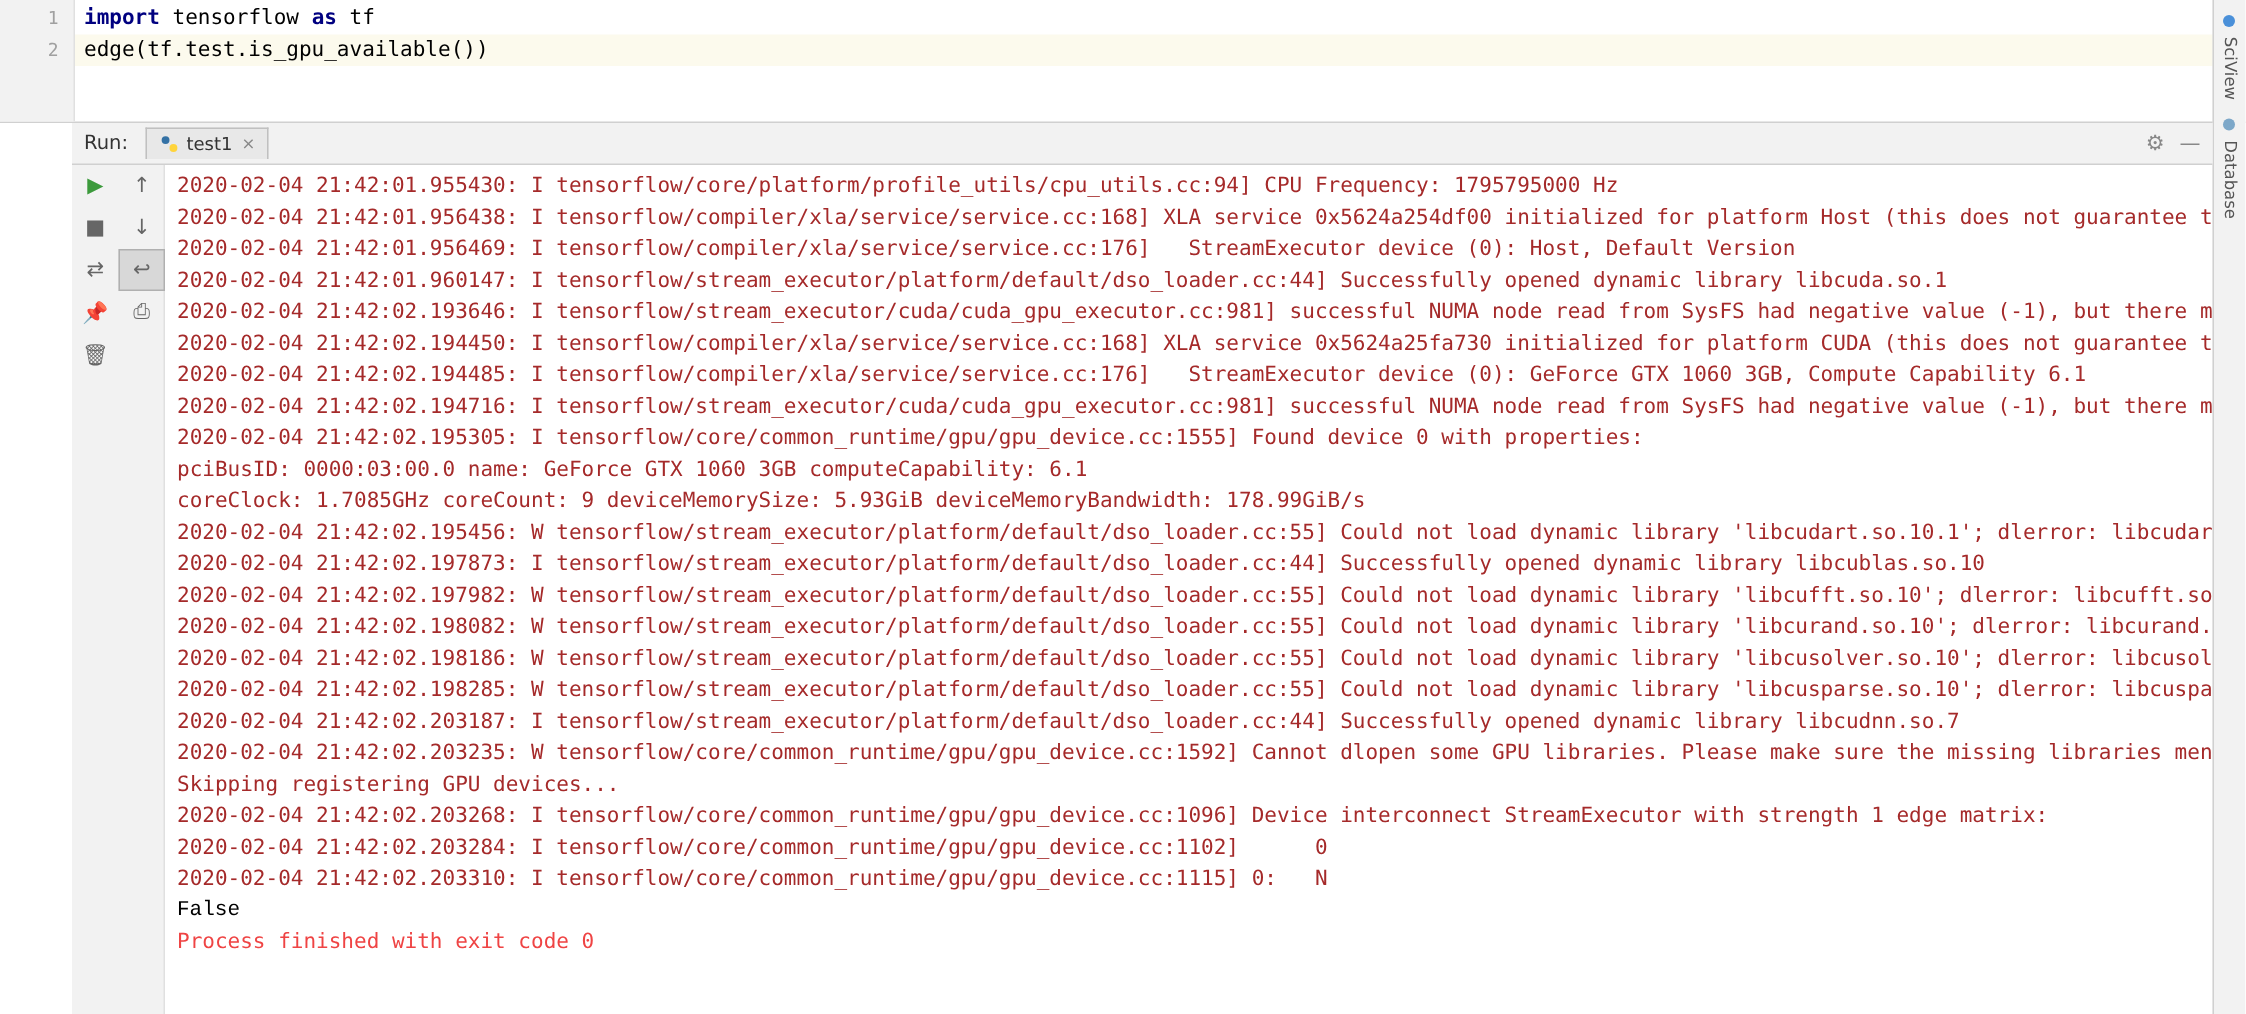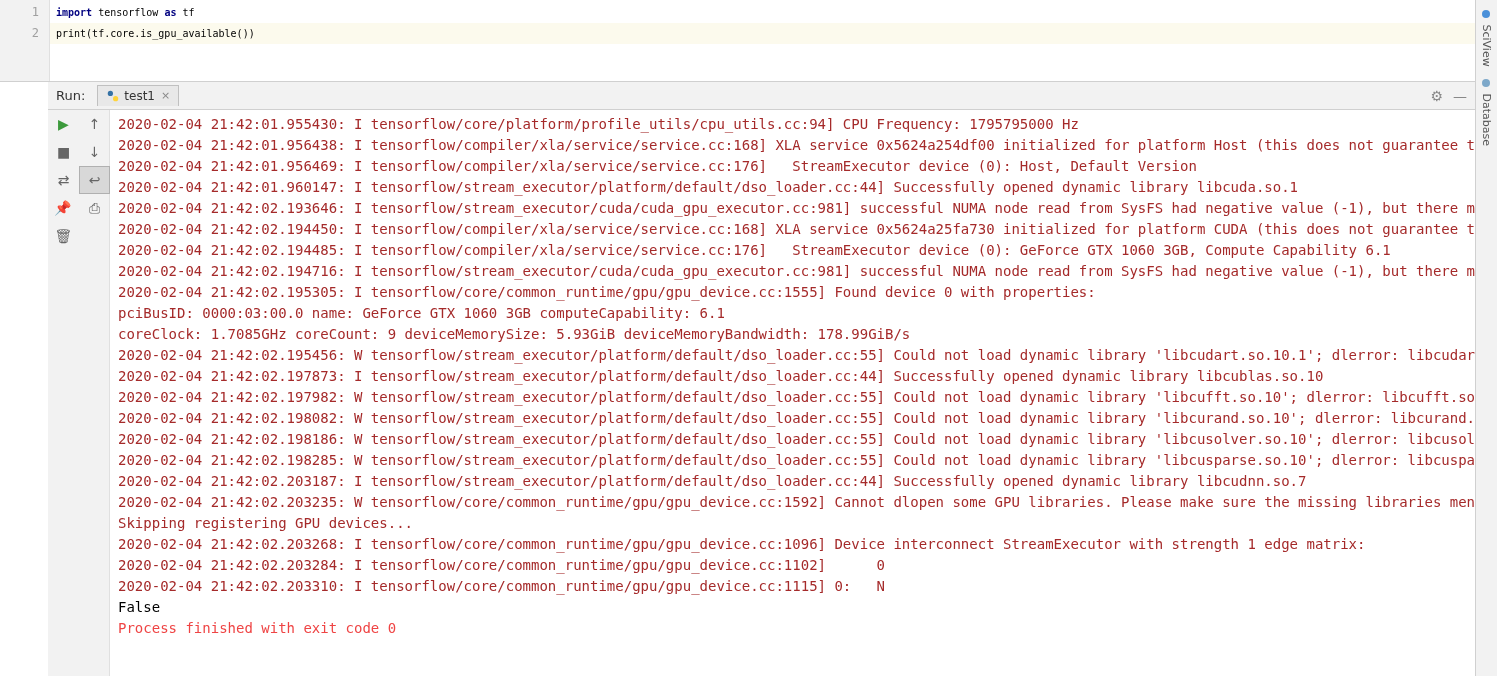--- a/index.html
+++ b/index.html
@@ -1,21 +1,21 @@
 <!DOCTYPE html>
 <html><head>
 <meta charset="utf-8">
 <style>
 * { margin: 0; padding: 0; box-sizing: border-box; }
 body { font-family: "DejaVu Sans", sans-serif; font-size: 12px; background: #fff; color: #000; width: 1497px; height: 676px; overflow: hidden; position: relative; }
 
 .editor-area { display: flex; height: 82px; border-bottom: 1px solid #d0d0d0; }
 .gutter { width: 50px; background: #f2f2f2; border-right: 1px solid #e0e0e0; padding-top: 2px; text-align: right; color: #a0a0a0; font-family: "DejaVu Sans Mono", monospace; font-size: 12px; }
 .gutter div { padding: 2px 10px 2px 0; height: 21px; line-height: 17px; }
-.code { flex: 1; padding-top: 2px; font-family: "DejaVu Sans Mono", monospace; font-size: 10px; position: relative; }
+.code { flex: 1; padding-top: 2px; font-family: "DejaVu Sans Mono", monospace; font-size: 14px; position: relative; }
 .code-line { padding: 2px 6px; height: 21px; line-height: 17px; white-space: pre; }
 .code-line.current { background: #fcfaed; }
 .kw { color: #000080; font-weight: bold; }
 .ident { color: #000; }
 .editor-right-gutter { width: 14px; background: #f2f2f2; border-left: 1px solid #e0e0e0; position: relative; }
 .warn-marker { position: absolute; top: 2px; left: 2px; width: 10px; height: 10px; background: #ffd54f; }
 
 .side-tabs { position: absolute; right: 0; top: 0; width: 22px; background: #f2f2f2; height: 100%; border-left: 1px solid #d0d0d0; display: flex; flex-direction: column; align-items: center; padding-top: 4px; }
 .side-tab { writing-mode: vertical-rl; font-size: 11px; color: #555; padding: 6px 2px; cursor: pointer; }
 .side-tab .dot { display: inline-block; width: 8px; height: 8px; border-radius: 50%; margin-bottom: 3px; }
@@ -32,34 +32,34 @@
 .gear-icon, .hide-icon { cursor: pointer; font-size: 14px; }
 
 .run-body { flex: 1; display: flex; overflow: hidden; }
 .run-toolbar { width: 62px; background: #f2f2f2; border-right: 1px solid #e0e0e0; display: grid; grid-template-columns: 31px 31px; grid-auto-rows: 28px; }
 .tool-btn { display: flex; align-items: center; justify-content: center; cursor: pointer; color: #666; font-size: 14px; }
 .tool-btn.green { color: #3c9a3c; }
 .tool-btn.active { background: #d8d8d8; border: 1px solid #b0b0b0; }
 
 .console { flex: 1; overflow: auto; padding: 4px 8px; font-family: "DejaVu Sans Mono", monospace; font-size: 14px; line-height: 21px; white-space: pre; }
 .log-red { color: #a52a2a; }
-.log-black { color: #000; }
+.log-black { color: #000; font-family: Liberation Mono, monospace; }
 .log-blue { color: #ef4444; }
 </style>
 </head>
 <body>
 
 <div class="editor-area">
   <div class="gutter" id="gutter">
       <div>1</div>
       <div>2</div>
     </div>
   <div class="code" id="code">
       <div class="code-line"><span class="kw">import</span><span> </span><span class="ident">tensorflow</span><span> </span><span class="kw">as</span><span> </span><span class="ident">tf</span></div>
-      <div class="code-line current"><span class="ident">print(tf.core.is_gpu_available())</span></div>
+      <div class="code-line current"><span class="ident">edge(tf.test.is_gpu_available())</span></div>
     </div>
   <div class="editor-right-gutter">
     <div class="warn-marker"></div>
   </div>
 </div>
 
 <div class="side-tabs">
   <div class="side-tab">
     <span class="dot dot-blue"></span>
     <span>SciView</span>

